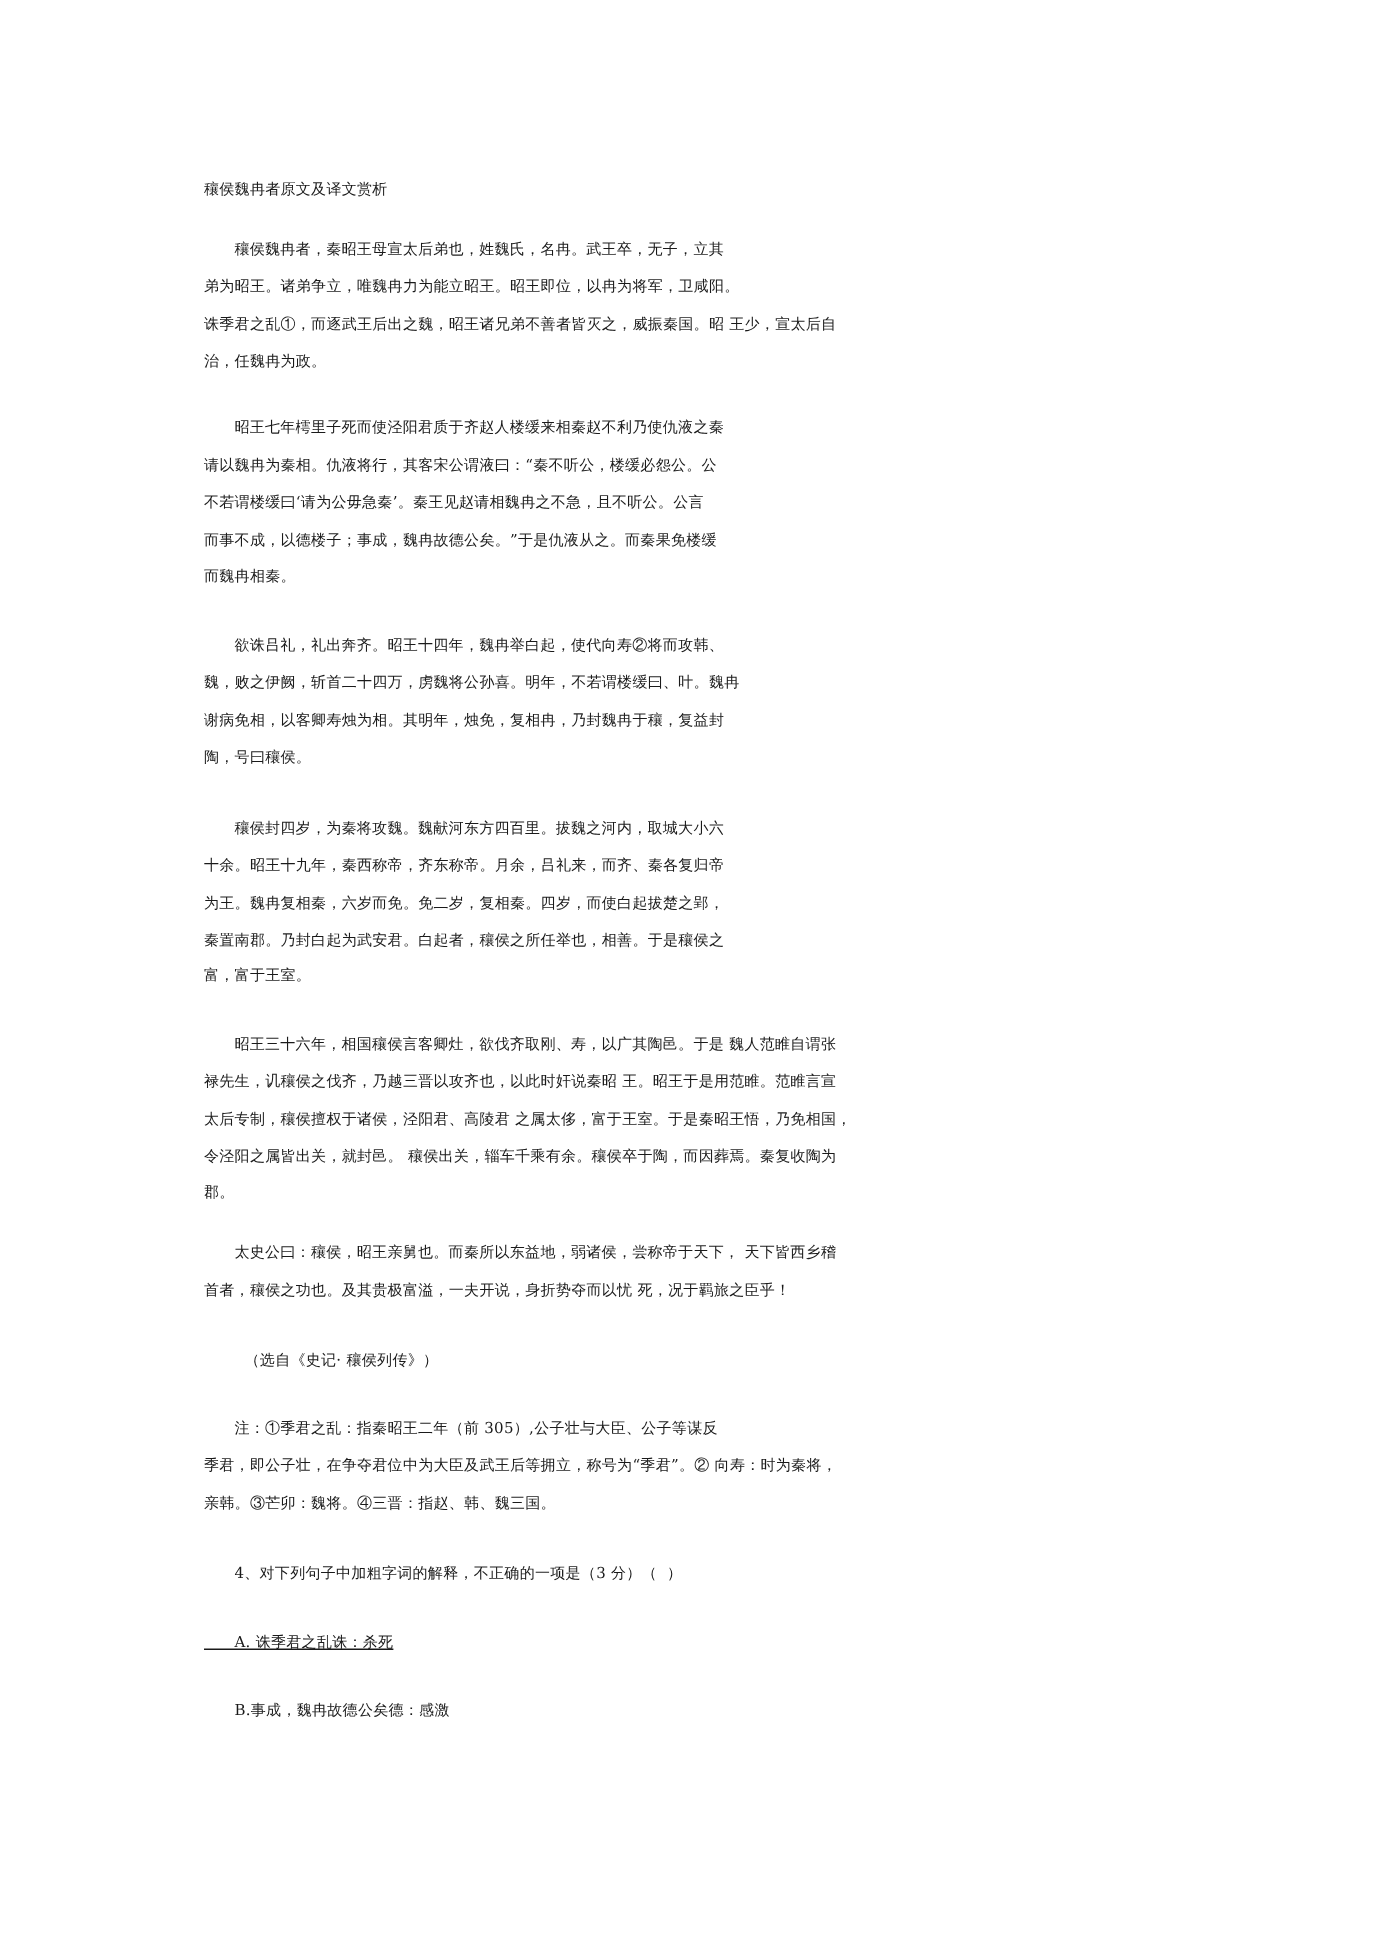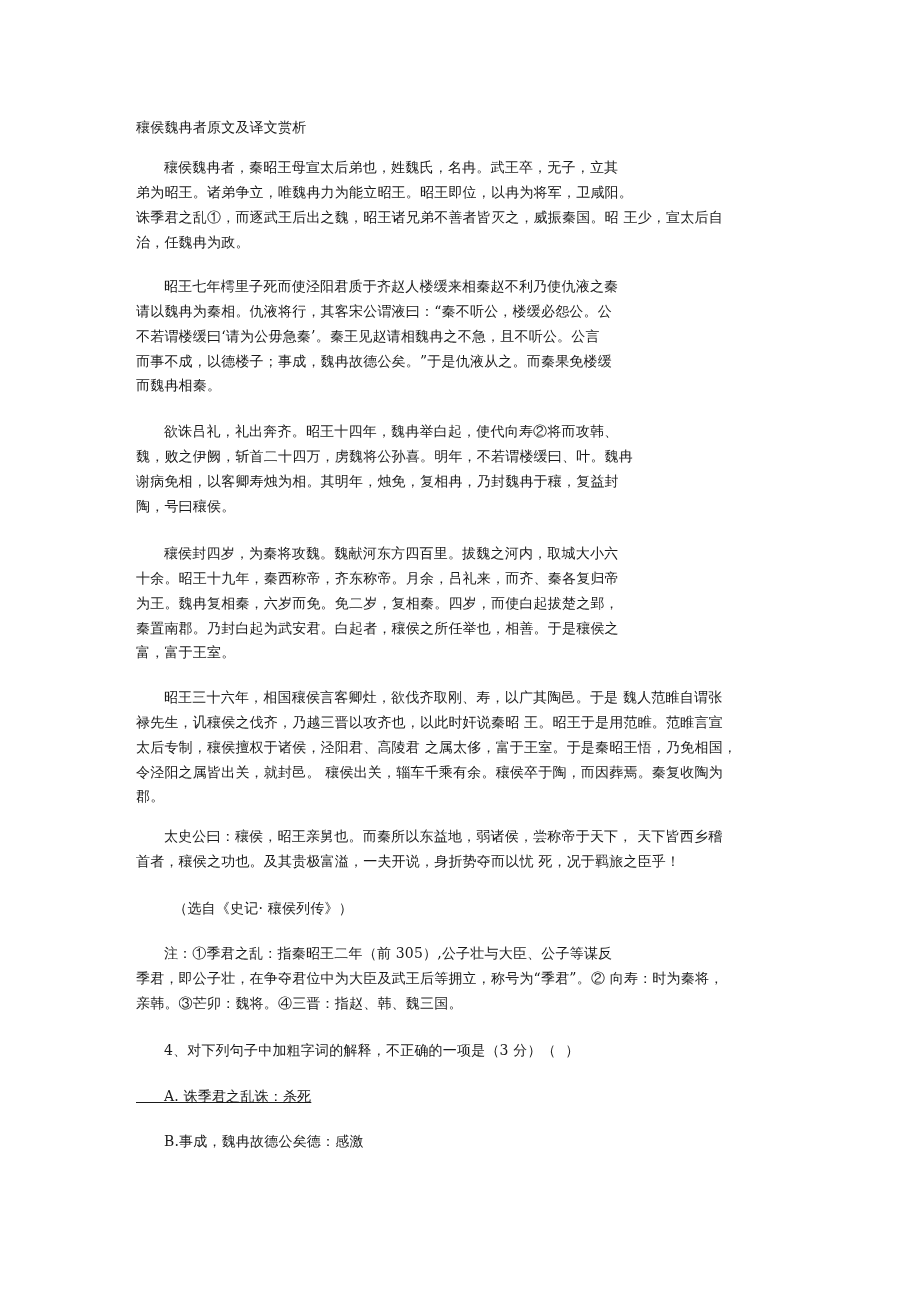--- a/index.html
+++ b/index.html
@@ -1,18 +1,18 @@
 <!DOCTYPE html>
 <html><head>
 <meta charset="utf-8">
 <style>
   html, body { margin:0; padding:0; background:#ffffff; }
   body { width:920px; height:1303px; position:relative; overflow:hidden;
          font-family:"DejaVu Serif", "Liberation Serif", serif; color:#1a1a1a; }
-  .ln { position:absolute; left:136px; font-size:14px; line-height:20px; white-space:pre; letter-spacing:0.2px; }
+  .ln { position:absolute; left:136px; font-size:10px; line-height:20px; white-space:pre; letter-spacing:0.2px; }
 </style>
 </head>
 <body>
 
 <div>
   <div class="ln" style="top:117px;">穰侯魏冉者原文及译文赏析</div>
 
   <div>
     <div class="ln" style="top:157px;">      穰侯魏冉者，秦昭王母宣太后弟也，姓魏氏，名冉。武王卒，无子，立其</div>
     <div class="ln" style="top:182px;">弟为昭王。诸弟争立，唯魏冉力为能立昭王。昭王即位，以冉为将军，卫咸阳。</div>
@@ -33,21 +33,21 @@
     <div class="ln" style="top:446px;">魏，败之伊阙，斩首二十四万，虏魏将公孙喜。明年，不若谓楼缓曰、叶。魏冉</div>
     <div class="ln" style="top:471px;">谢病免相，以客卿寿烛为相。其明年，烛免，复相冉，乃封魏冉于穰，复益封</div>
     <div class="ln" style="top:496px;">陶，号曰穰侯。</div>
   </div>
 
   <div>
     <div class="ln" style="top:543px;">      穰侯封四岁，为秦将攻魏。魏献河东方四百里。拔魏之河内，取城大小六</div>
     <div class="ln" style="top:568px;">十余。昭王十九年，秦西称帝，齐东称帝。月余，吕礼来，而齐、秦各复归帝</div>
     <div class="ln" style="top:593px;">为王。魏冉复相秦，六岁而免。免二岁，复相秦。四岁，而使白起拔楚之郢，</div>
     <div class="ln" style="top:618px;">秦置南郡。乃封白起为武安君。白起者，穰侯之所任举也，相善。于是穰侯之</div>
-    <div class="ln" style="top:642px;">富，富于王室。</div>
+    <div class="ln" style="top:642px;font-family:Liberation Mono, monospace;">富，富于王室。</div>
   </div>
 
   <div>
     <div class="ln" style="top:687px;">      昭王三十六年，相国穰侯言客卿灶，欲伐齐取刚、寿，以广其陶邑。于是 魏人范睢自谓张</div>
     <div class="ln" style="top:712px;">禄先生，讥穰侯之伐齐，乃越三晋以攻齐也，以此时奸说秦昭 王。昭王于是用范睢。范睢言宣</div>
     <div class="ln" style="top:737px;">太后专制，穰侯擅权于诸侯，泾阳君、高陵君 之属太侈，富于王室。于是秦昭王悟，乃免相国，</div>
     <div class="ln" style="top:762px;">令泾阳之属皆出关，就封邑。 穰侯出关，辎车千乘有余。穰侯卒于陶，而因葬焉。秦复收陶为</div>
     <div class="ln" style="top:786px;">郡。</div>
   </div>
 

